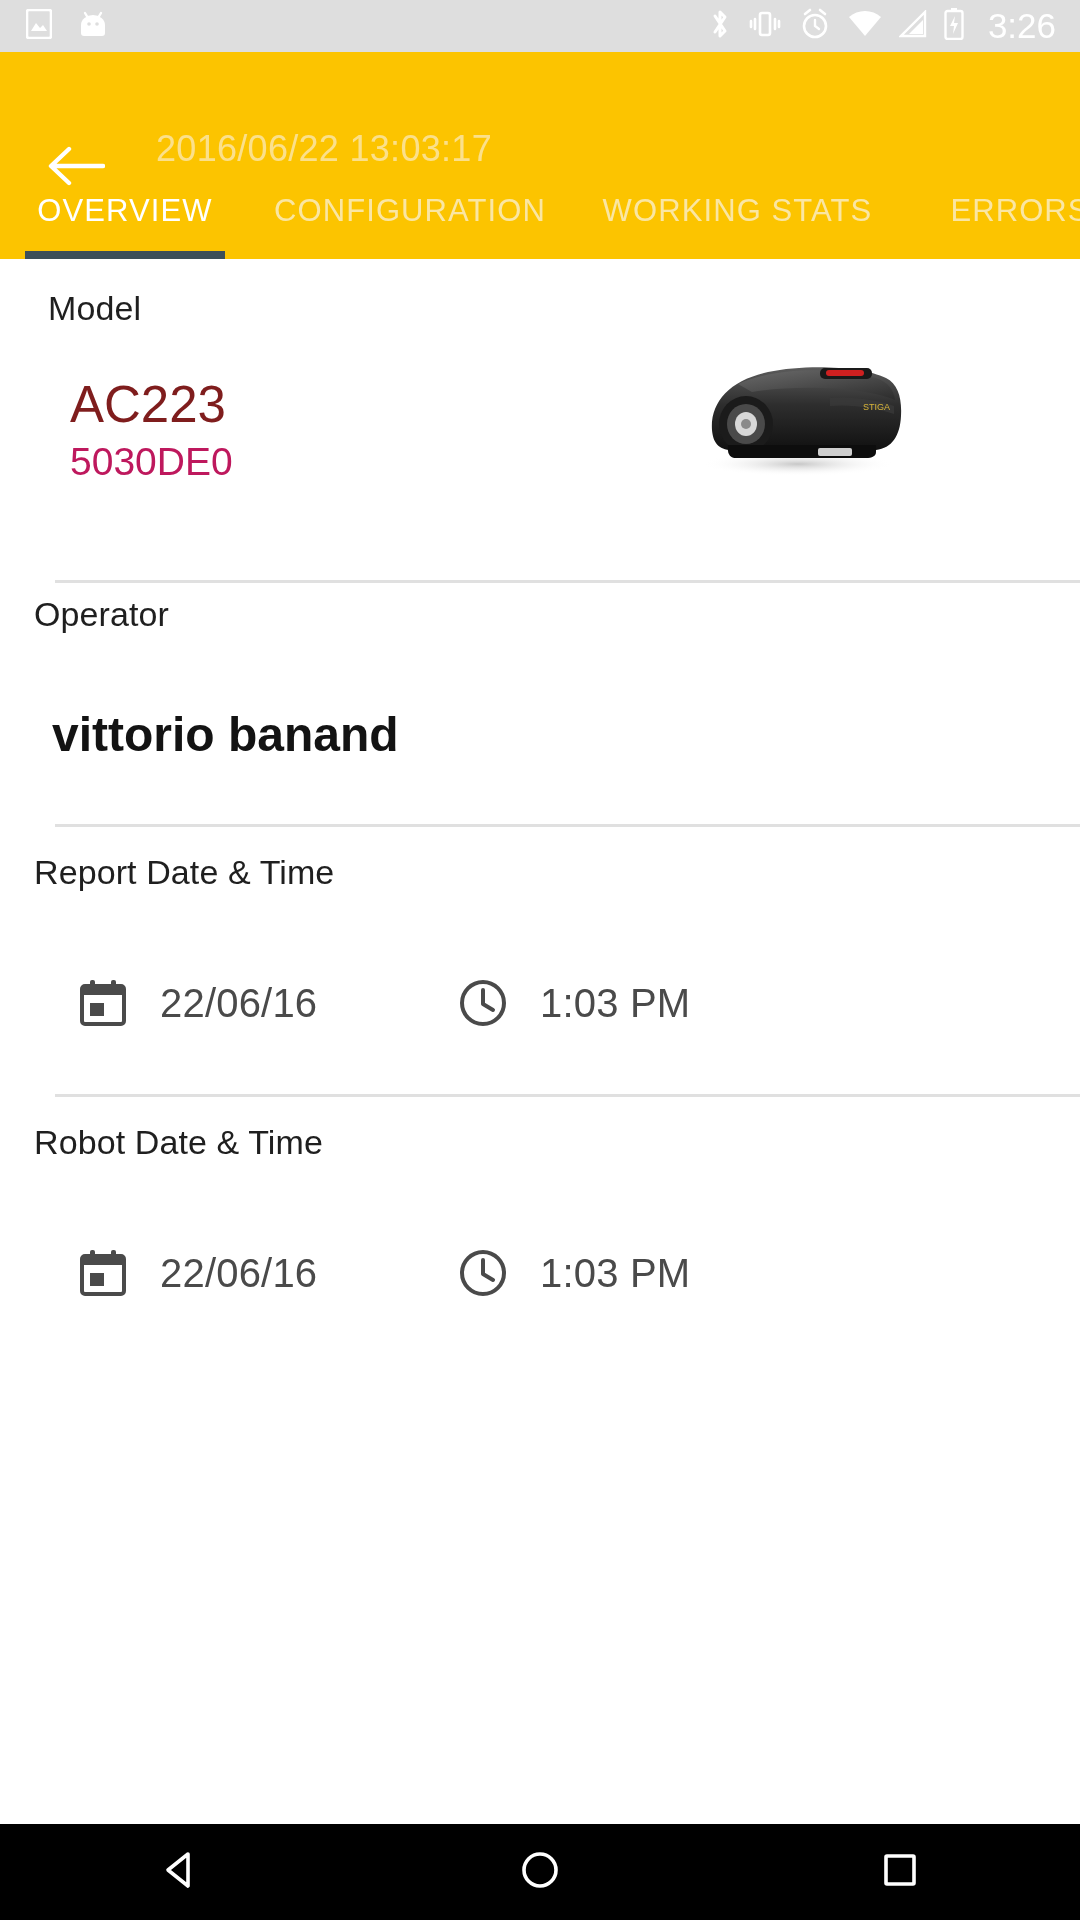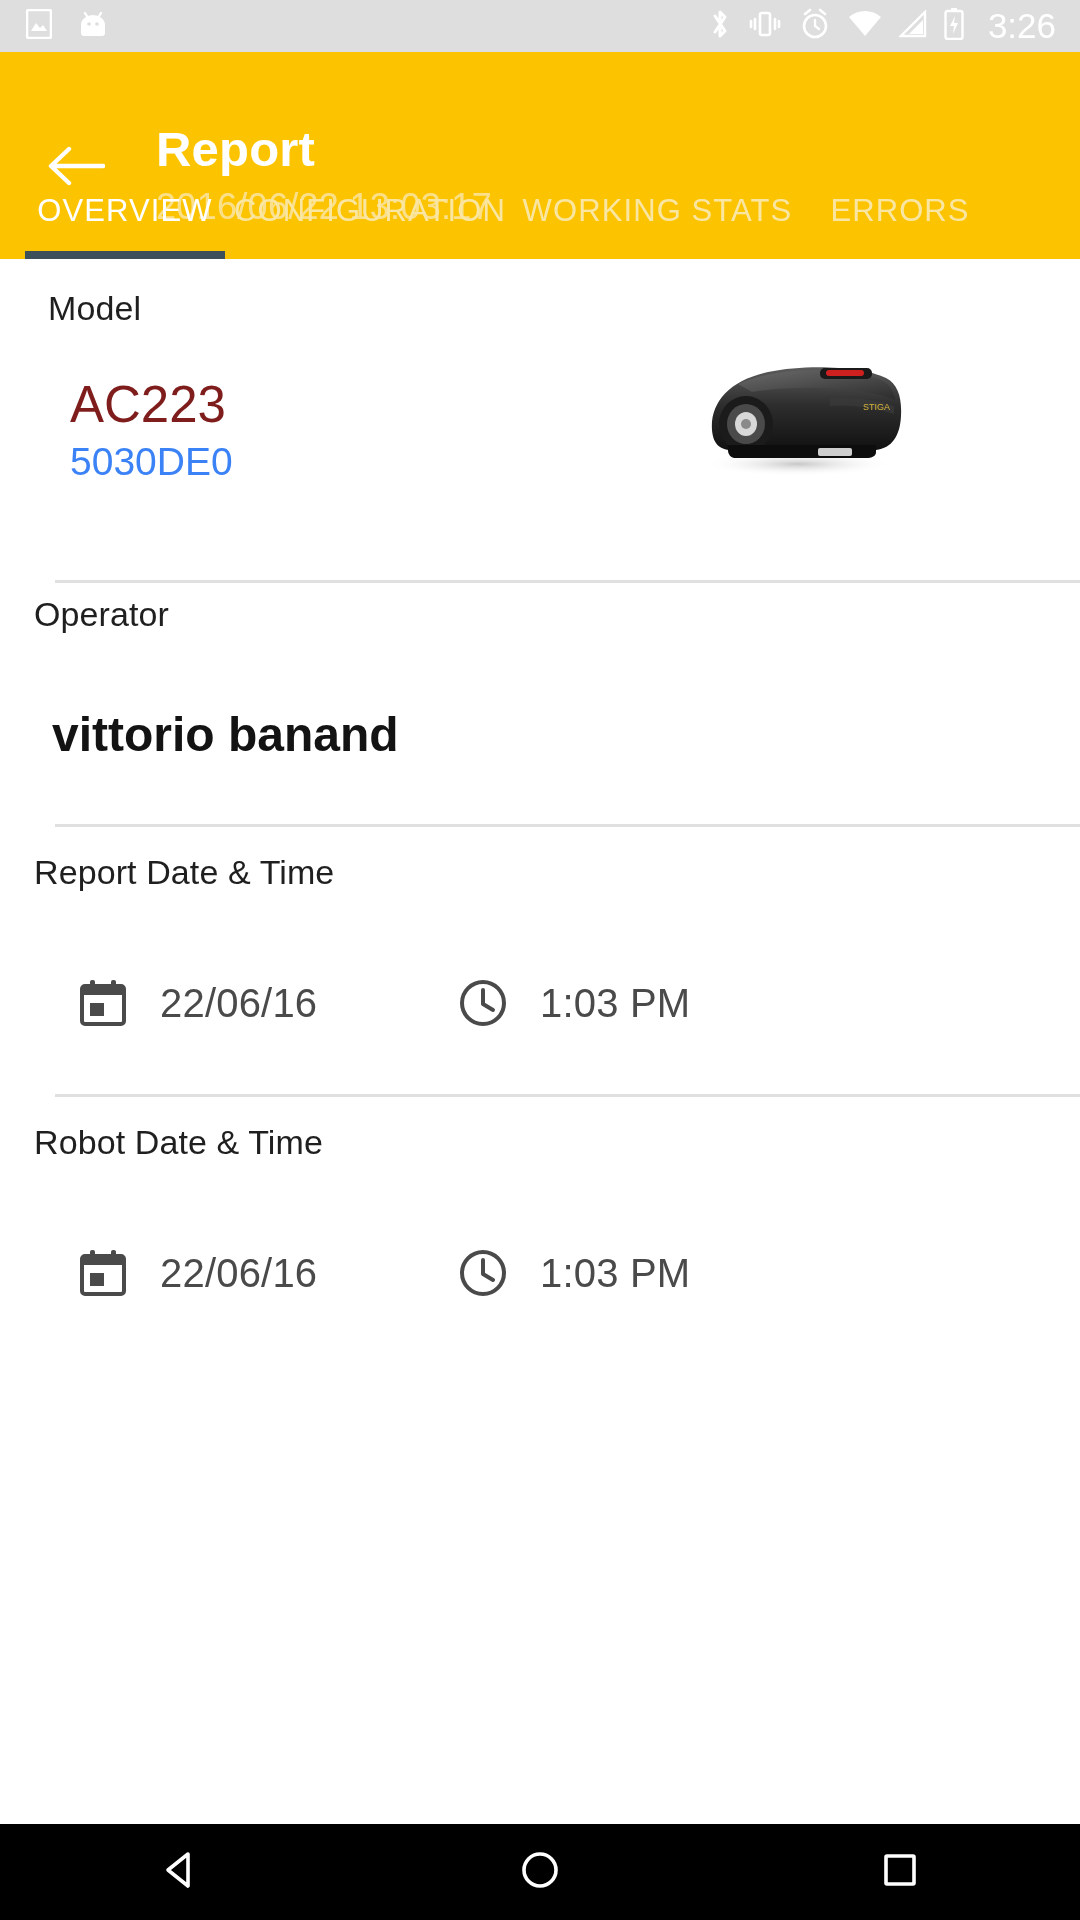--- a/index.html
+++ b/index.html
@@ -43,20 +43,21 @@
   .appsub{
     color:#fbe08b; font-size:36px; line-height:46px; margin-top:6px;
     letter-spacing:0.3px;
   }
 
   
   .tabs{
     position:absolute; left:0; top:0; width:1080px; height:207px;
     display:flex; align-items:flex-end;
     overflow:hidden;
+    gap:40px;
   }
   .tab{
     position:relative; height:74px; display:flex; align-items:center;
     justify-content:center; flex:none; white-space:nowrap;
     font-size:31px; letter-spacing:1.1px; color:#fae6a3;
     padding:0 0 22px 0;
   }
   .tab.active{ color:#ffffff; }
   .tab-ind{
     position:absolute; left:0; bottom:0; height:8px; background:#3d4f58;
@@ -86,21 +87,21 @@
   
   .model-sec{ padding:30px 0 0 0; }
   .model-label{ margin-left:48px; }
   .model-body{ position:relative; height:252px; }
   .model-val{
     position:absolute; left:70px; top:48px;
     font-size:51px; color:#7f1d1d; line-height:58px;
   }
   .model-sub{
     position:absolute; left:70px; top:110px;
-    font-size:39px; color:#3b82f6; line-height:48px;
+    font-size:39px; color:#be185d; line-height:48px;
   }
   .model-serial{
     position:absolute; left:70px; top:172px;
     font-size:39px; color:#1c1c1c; line-height:48px;
   }
   .robot-img{
     position:absolute; right:170px; top:12px; width:230px; height:140px;
   }
 
   
@@ -198,21 +199,20 @@
 
 <div class="appbar">
   <div class="back-btn">
     <span>
       <svg width="58" height="42" viewBox="0 0 58 42">
           <path d="M56 21 H5 M22 4 L4 21 L22 38" stroke="#ffffff" stroke-width="4.4" fill="none" stroke-linecap="round" stroke-linejoin="round"></path>
         </svg>
     </span>
   </div>
   <div class="titlewrap">
-    <div class="apptitle">Report</div>
     <div class="appsub">2016/06/22 13:03:17</div>
   </div>
 
   <div class="tabs">
     <div class="tab active" style="width:200px; margin-left:25px;">
       <span>OVERVIEW</span>
       <span class="tab-ind"></span>
     </div>
     <div class="tab" style="width:290px;">
       <span>CONFIGURATION</span>

